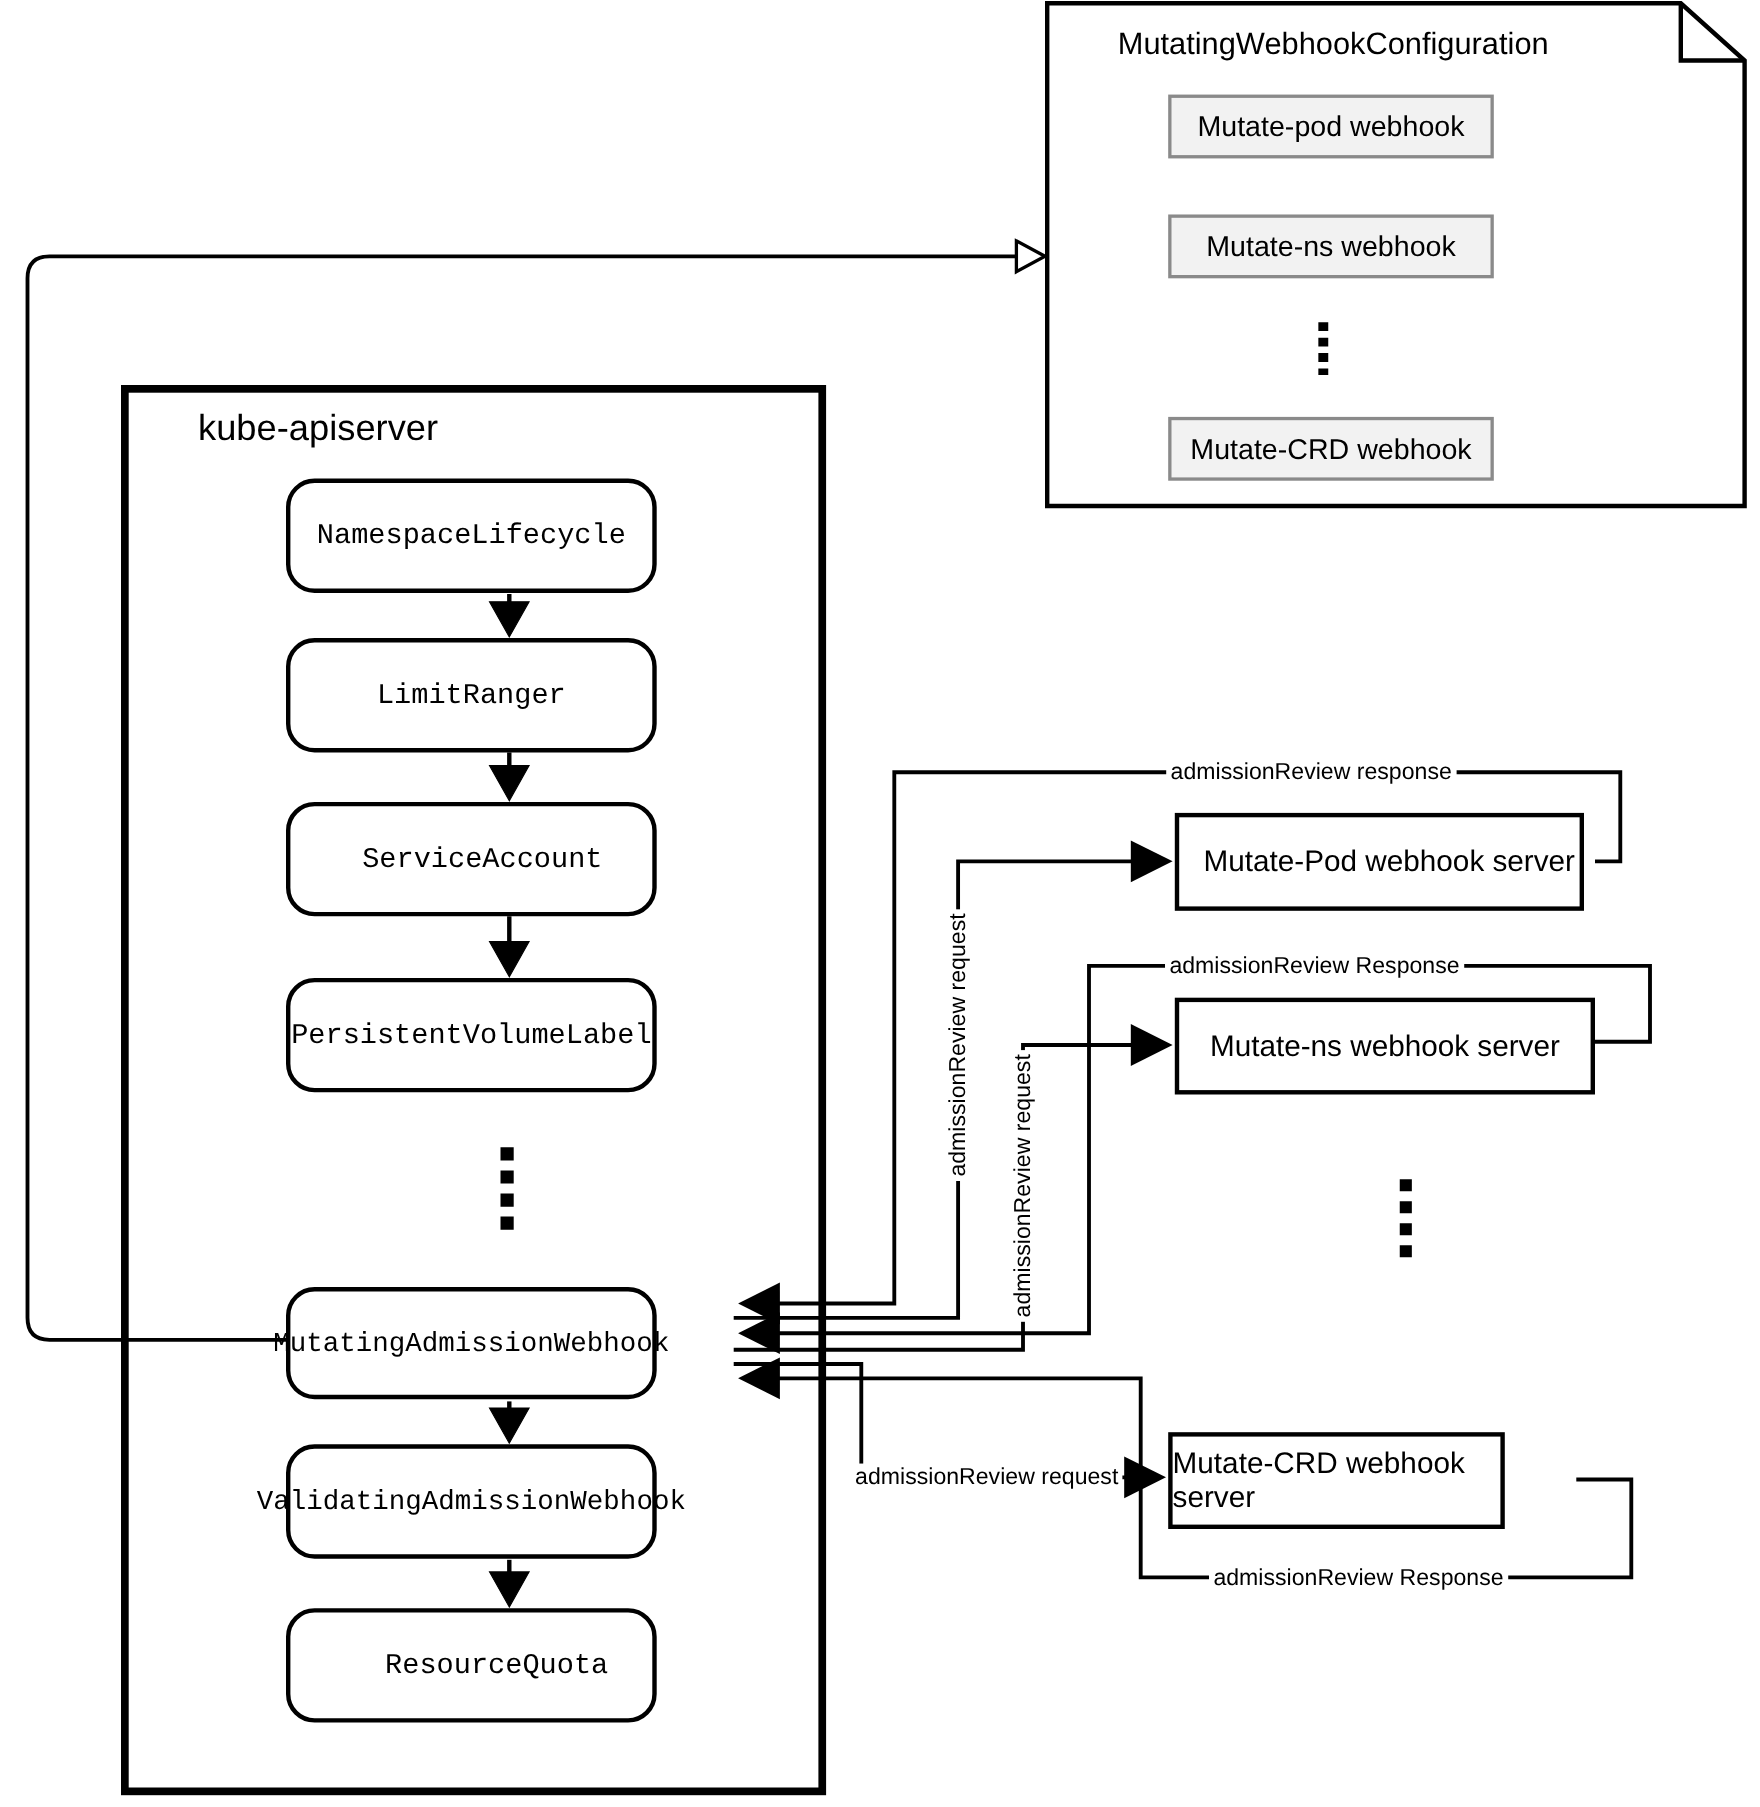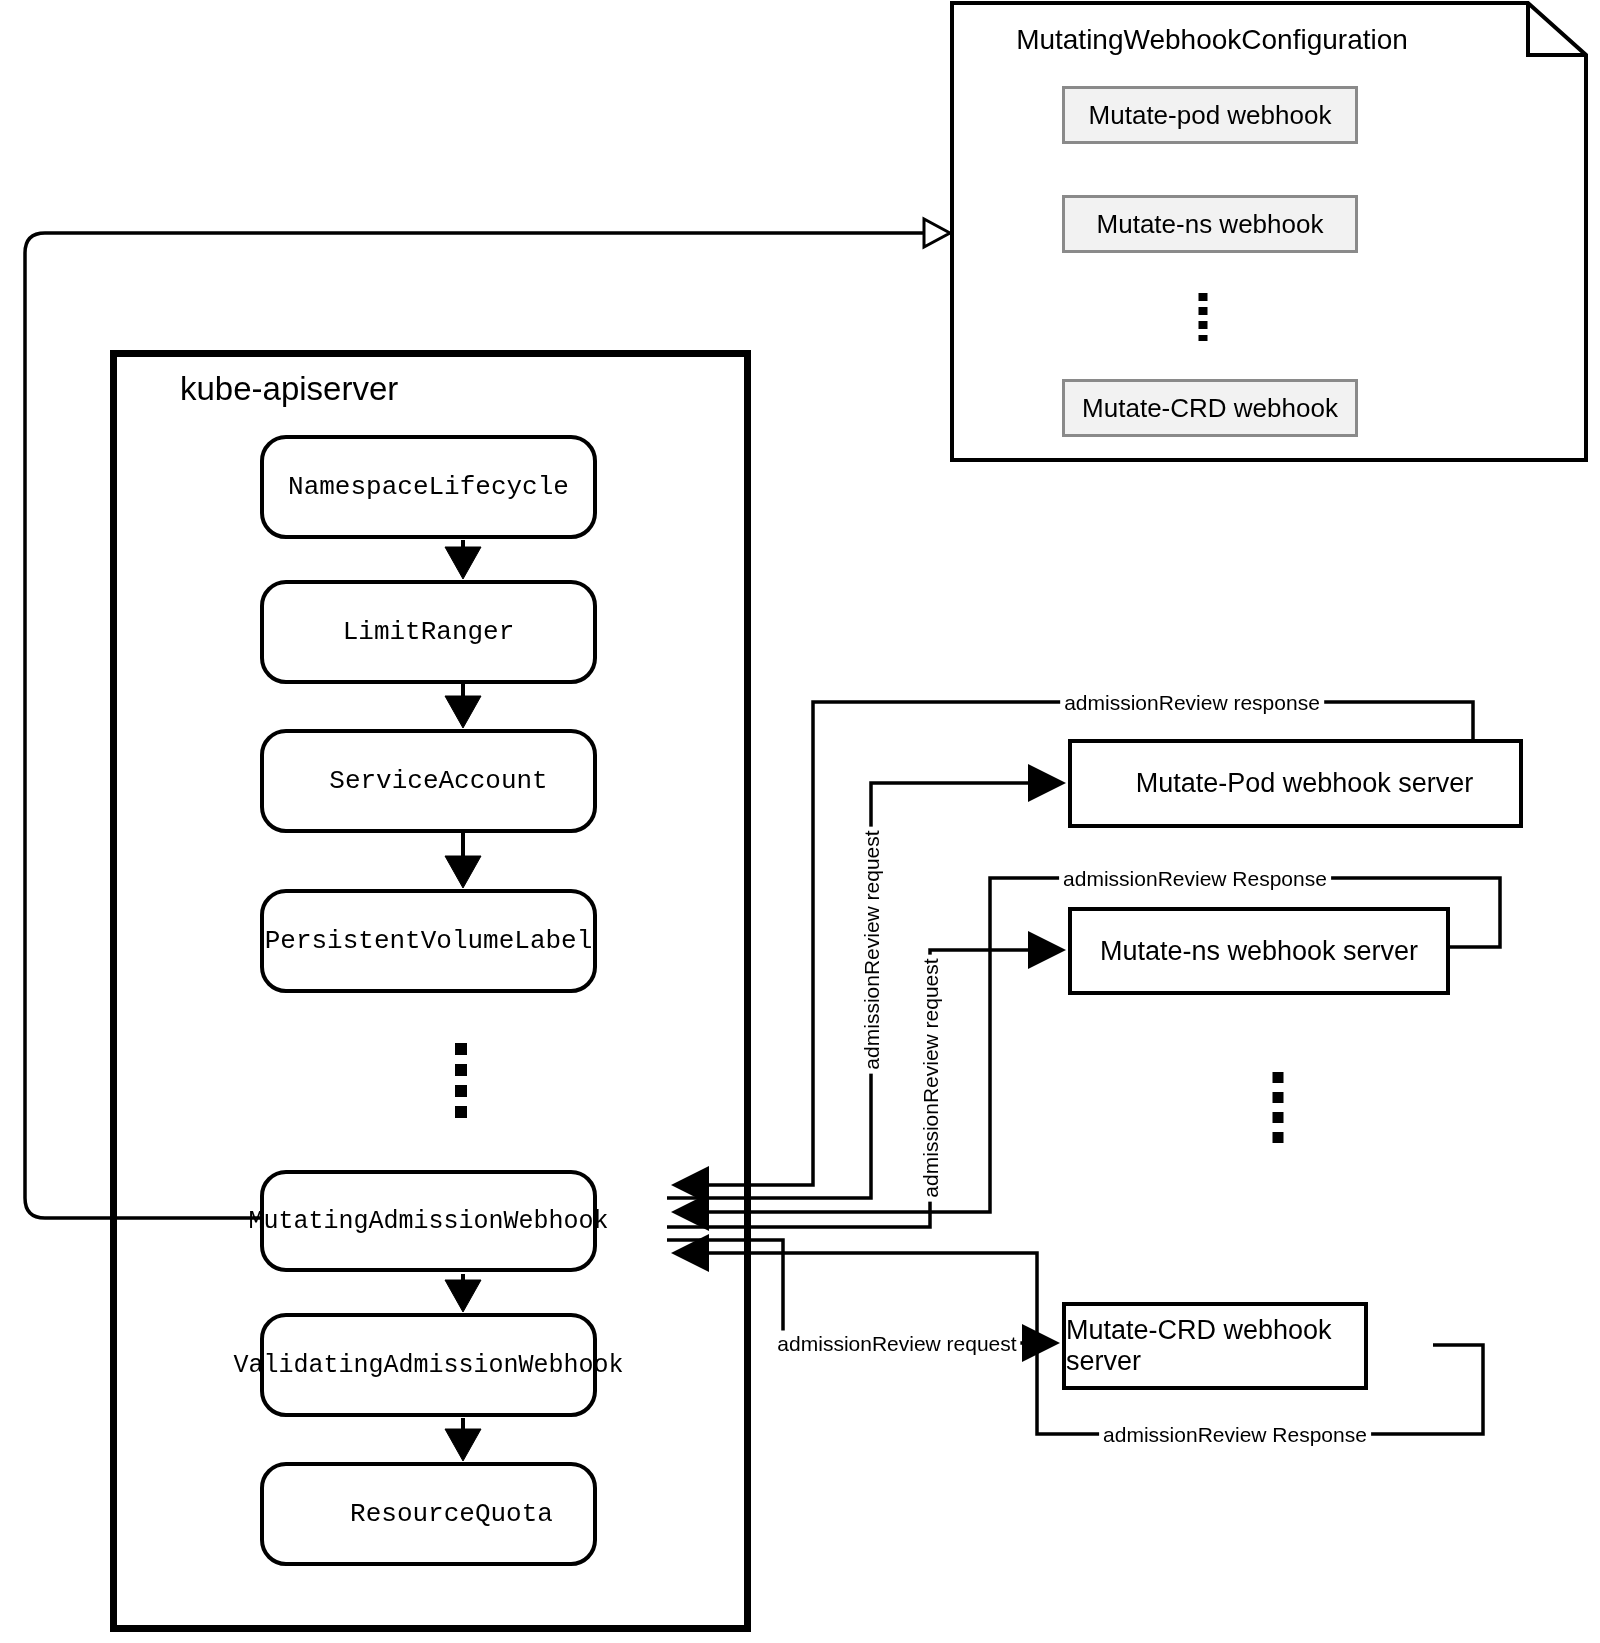--- a/index.html
+++ b/index.html
@@ -99,21 +99,21 @@
   <div class="plugin" style="top:729px;padding-left:20px;">ServiceAccount</div>
   <div class="plugin" style="top:889px;">PersistentVolumeLabel</div>
   <div class="plugin" style="top:1170px;height:102px;font-size:25px;">MutatingAdmissionWebhook</div>
   <div class="plugin" style="top:1313px;font-size:25px;">ValidatingAdmissionWebhook</div>
   <div class="plugin" style="top:1462px;padding-left:46px;">ResourceQuota</div>
 
   <div class="graybox" style="top:86px;">Mutate-pod webhook</div>
   <div class="graybox" style="top:177px;margin-top:18px;">Mutate-ns webhook</div>
   <div class="graybox" style="top:379px;">Mutate-CRD webhook</div>
 
-  <div class="server" style="left:1068px;top:739px;width:455px;height:89px;padding-left:18px;">Mutate-Pod webhook server</div>
+  <div class="server" style="left:1068px;top:739px;width:372px;height:89px;padding-left:18px;">Mutate-Pod webhook server</div>
   <div class="server" style="left:1068px;top:907px;width:382px;height:88px;">Mutate-ns webhook server</div>
   <div class="server" style="left:1062px;top:1302px;width:306px;height:88px;">Mutate-CRD webhook server</div>
 
   <div class="edge-label" style="left:1192px;top:702px;">admissionReview response</div>
   <div class="edge-label vertical" style="left:871px;top:950px;">admissionReview request</div>
   <div class="edge-label" style="left:1195px;top:878px;">admissionReview Response</div>
   <div class="edge-label vertical" style="left:930px;top:1078px;">admissionReview request</div>
   <div class="edge-label" style="left:897px;top:1343px;">admissionReview request</div>
   <div class="edge-label" style="left:1235px;top:1434px;">admissionReview Response</div>
 

